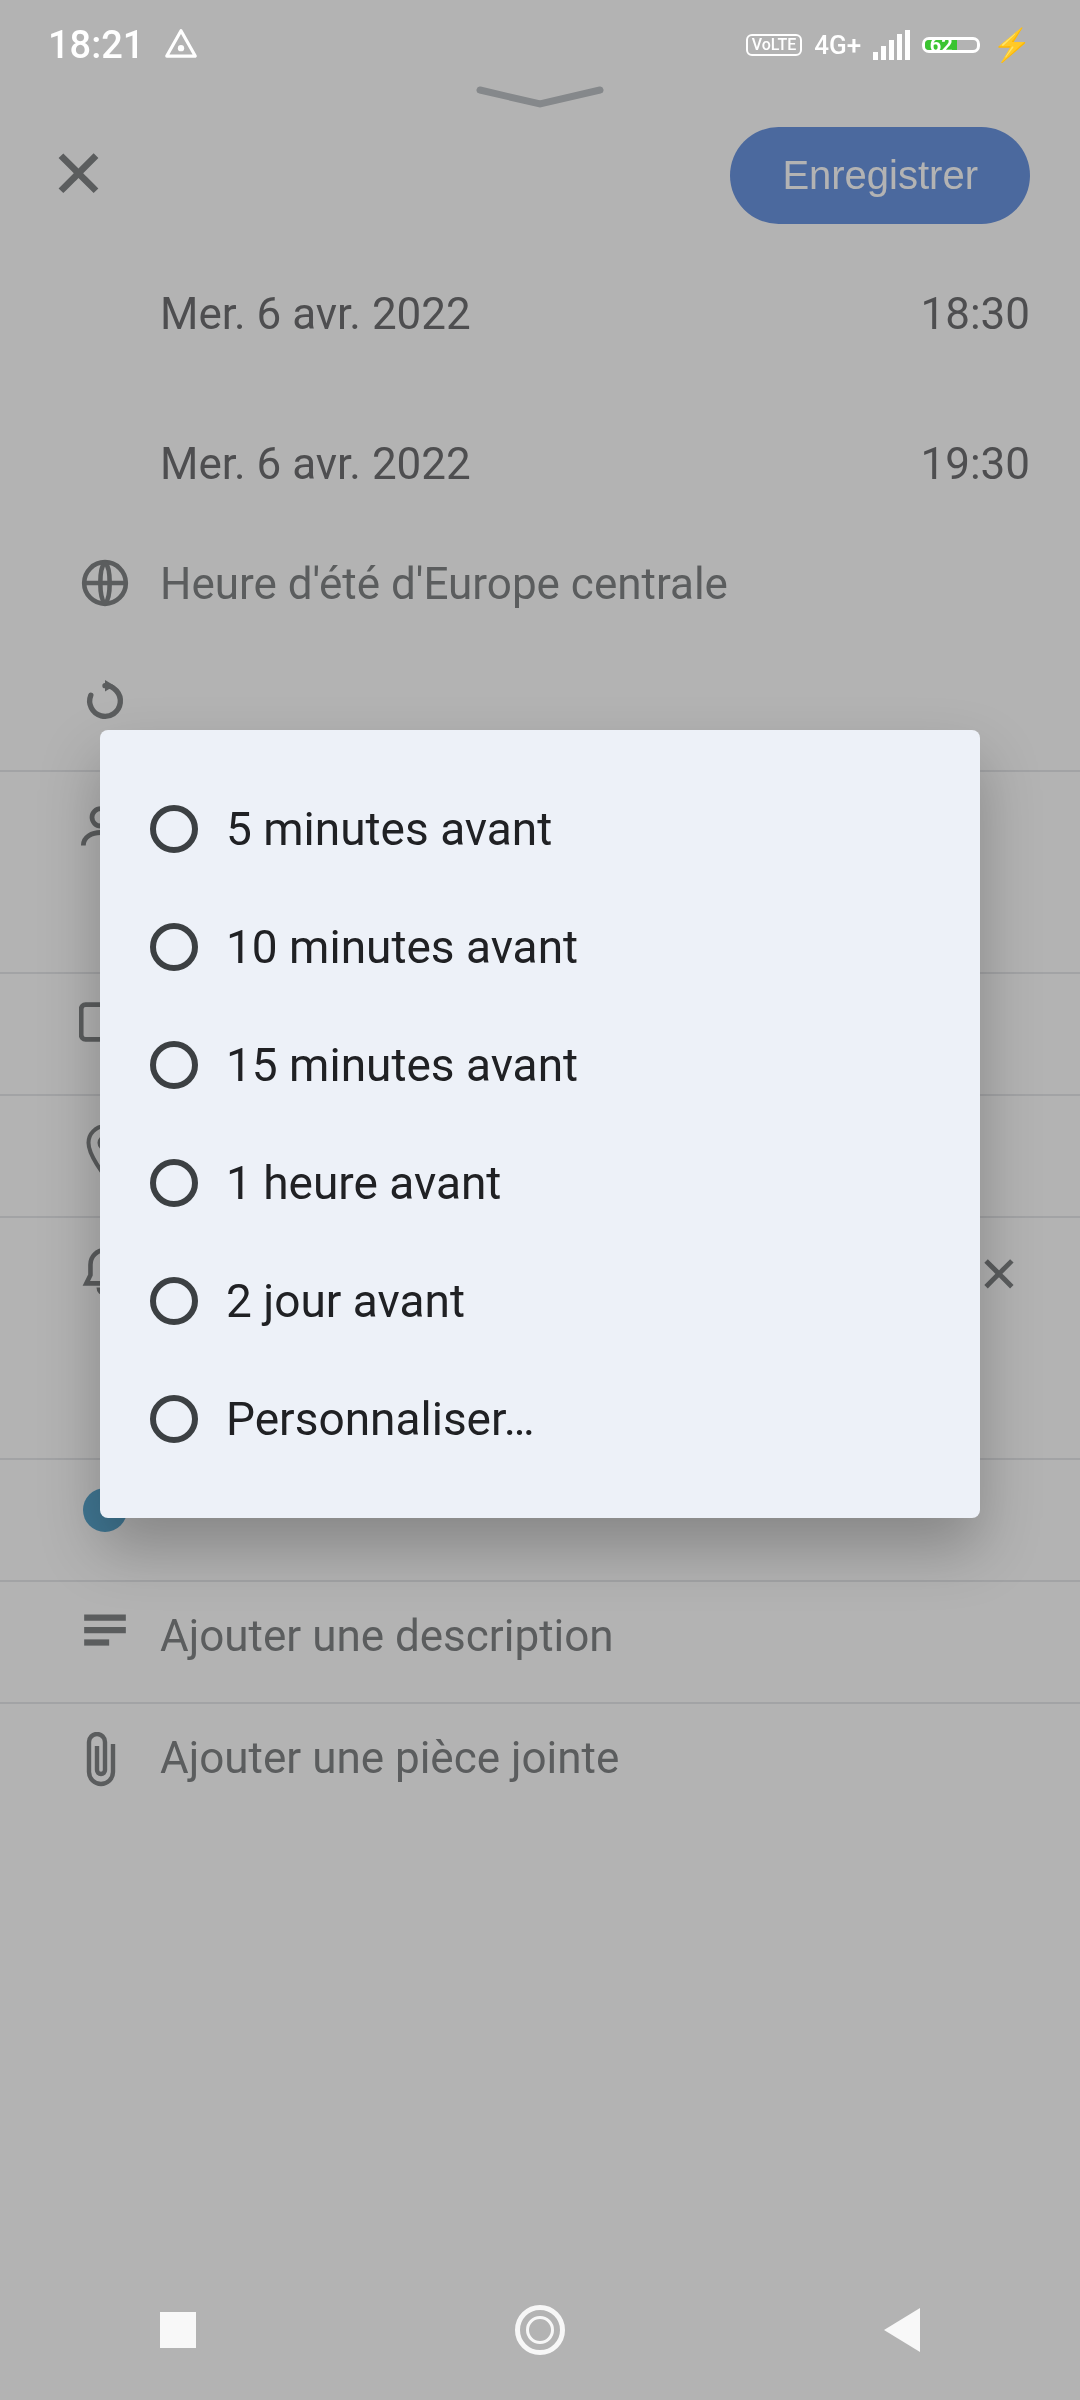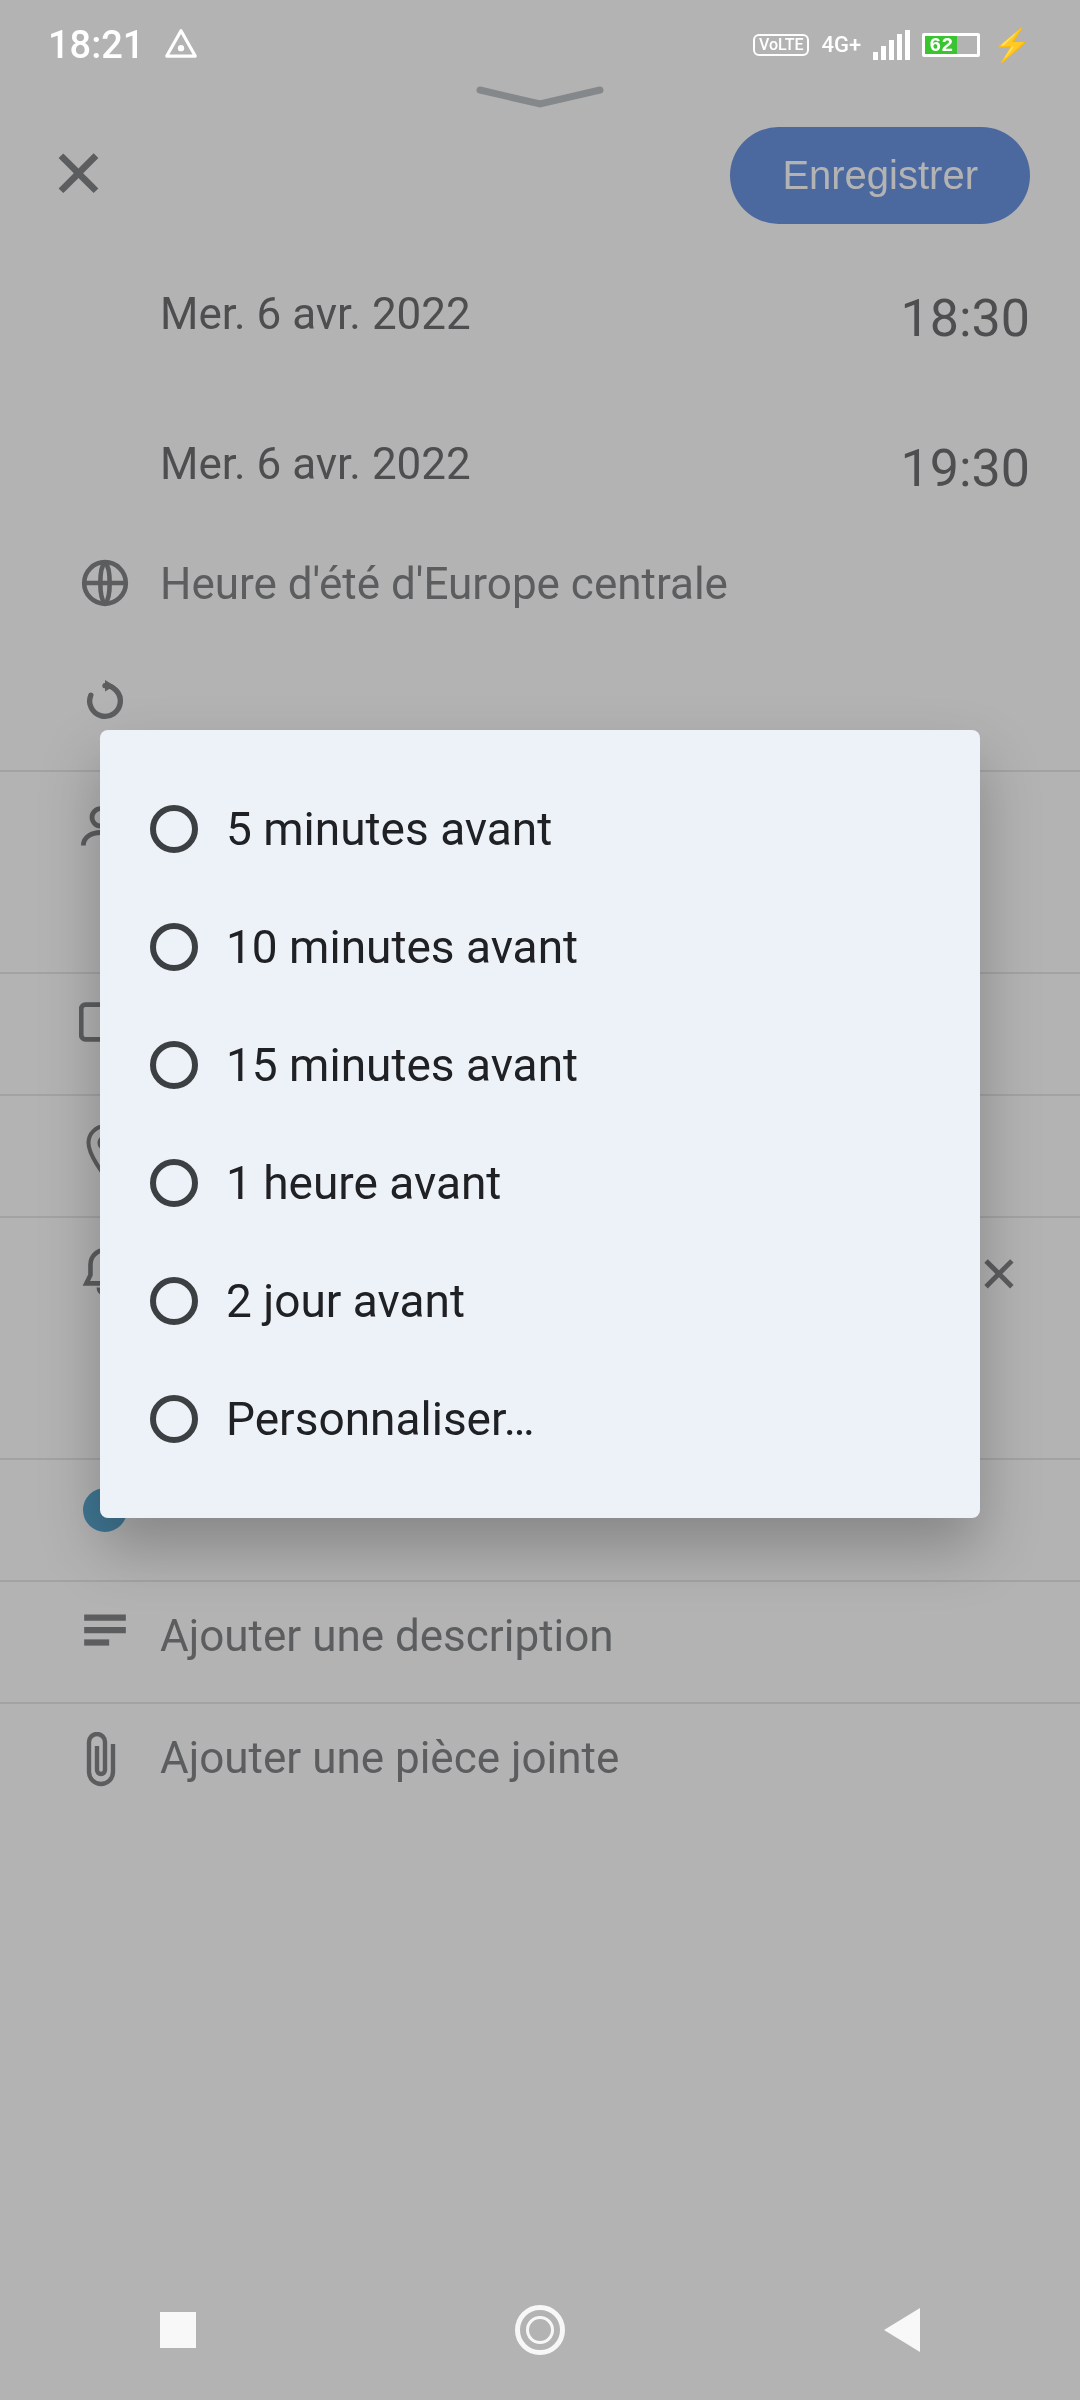--- a/index.html
+++ b/index.html
@@ -17,28 +17,28 @@
   
   .statusbar {
     position: absolute; top: 0; left: 0; right: 0; height: 90px;
     display: flex; align-items: center; justify-content: space-between;
     padding: 0 48px; color: #ffffff; z-index: 10;
     font-size: 38px; font-weight: 500;
   }
   .statusbar .left { display: flex; align-items: center; gap: 18px; }
   .statusbar .right { display: flex; align-items: center; gap: 12px; }
   .volte-badge { border: 2px solid #fff; border-radius: 6px; font-size: 16px; line-height: 14px; padding: 2px 4px; display:flex; align-items:center; }
-  .net-text { font-size: 22px; line-height: 22px; }
+  .net-text { font-size: 26px; line-height: 22px; }
   .signal { display:flex; align-items:flex-end; gap:3px; height:30px; }
   .signal span { width:5px; background:#fff; }
   .signal span:nth-child(1){height:8px;} .signal span:nth-child(2){height:14px;}
   .signal span:nth-child(3){height:20px;} .signal span:nth-child(4){height:26px;}
   .signal span:nth-child(5){height:30px;}
   .battery { display:flex; align-items:center; gap:4px; }
-  .battery-body { width:58px; height:24px; border:3px solid #fff; border-radius:2px; position:relative; overflow:hidden;font-family:Liberation Mono, monospace; }
+  .battery-body { width:58px; height:16px; border:3px solid #fff; border-radius:7px; position:relative; overflow:hidden; }
   .battery-body::after { content:''; position:absolute; right:-8px; top:7px; width:5px; height:12px; background:#fff; border-radius:2px; }
   .battery-fill { position:absolute; left:0; top:0; bottom:0; width:62%; background:#3ac430; display:flex; align-items:center; justify-content:center; color:#fff; font-size:20px; font-weight:700; }
   .bolt { font-size:32px; }
 
   
   .appbar {
     position: absolute; top: 90px; left: 0; right: 0;
     height: 170px;
     display: flex; align-items: center; justify-content: space-between;
     padding: 0 50px;
@@ -55,21 +55,21 @@
 
   
   .content { position:absolute; top:260px; left:0; right:0; bottom:140px; }
 
   .row { display:flex; align-items:flex-start; padding: 28px 50px 28px 50px; min-height: 120px; }
   .row .icon-slot { width: 110px; display:flex; justify-content:center; color:#3c4043; }
   .row .label { font-size: 44px; color:#3c4043; flex:1; }
 
   .date-row { padding-left: 160px; justify-content:space-between; }
   .date-row .date { font-size: 44px; color:#202124; }
-  .date-row .time { font-size: 52px; color:#202124; }
+  .date-row .time { font-size: 44px; color:#202124; }
 
   .divider { height:2px; background:#dadce0; }
 
   .color-dot { width: 44px; height: 44px; border-radius: 50%; background:#0078b7; }
 
   
   .modal {
     position: absolute; z-index: 20;
     left: 100px; right: 100px; top: 730px;
     background: #edf1f8; border-radius: 8px;

